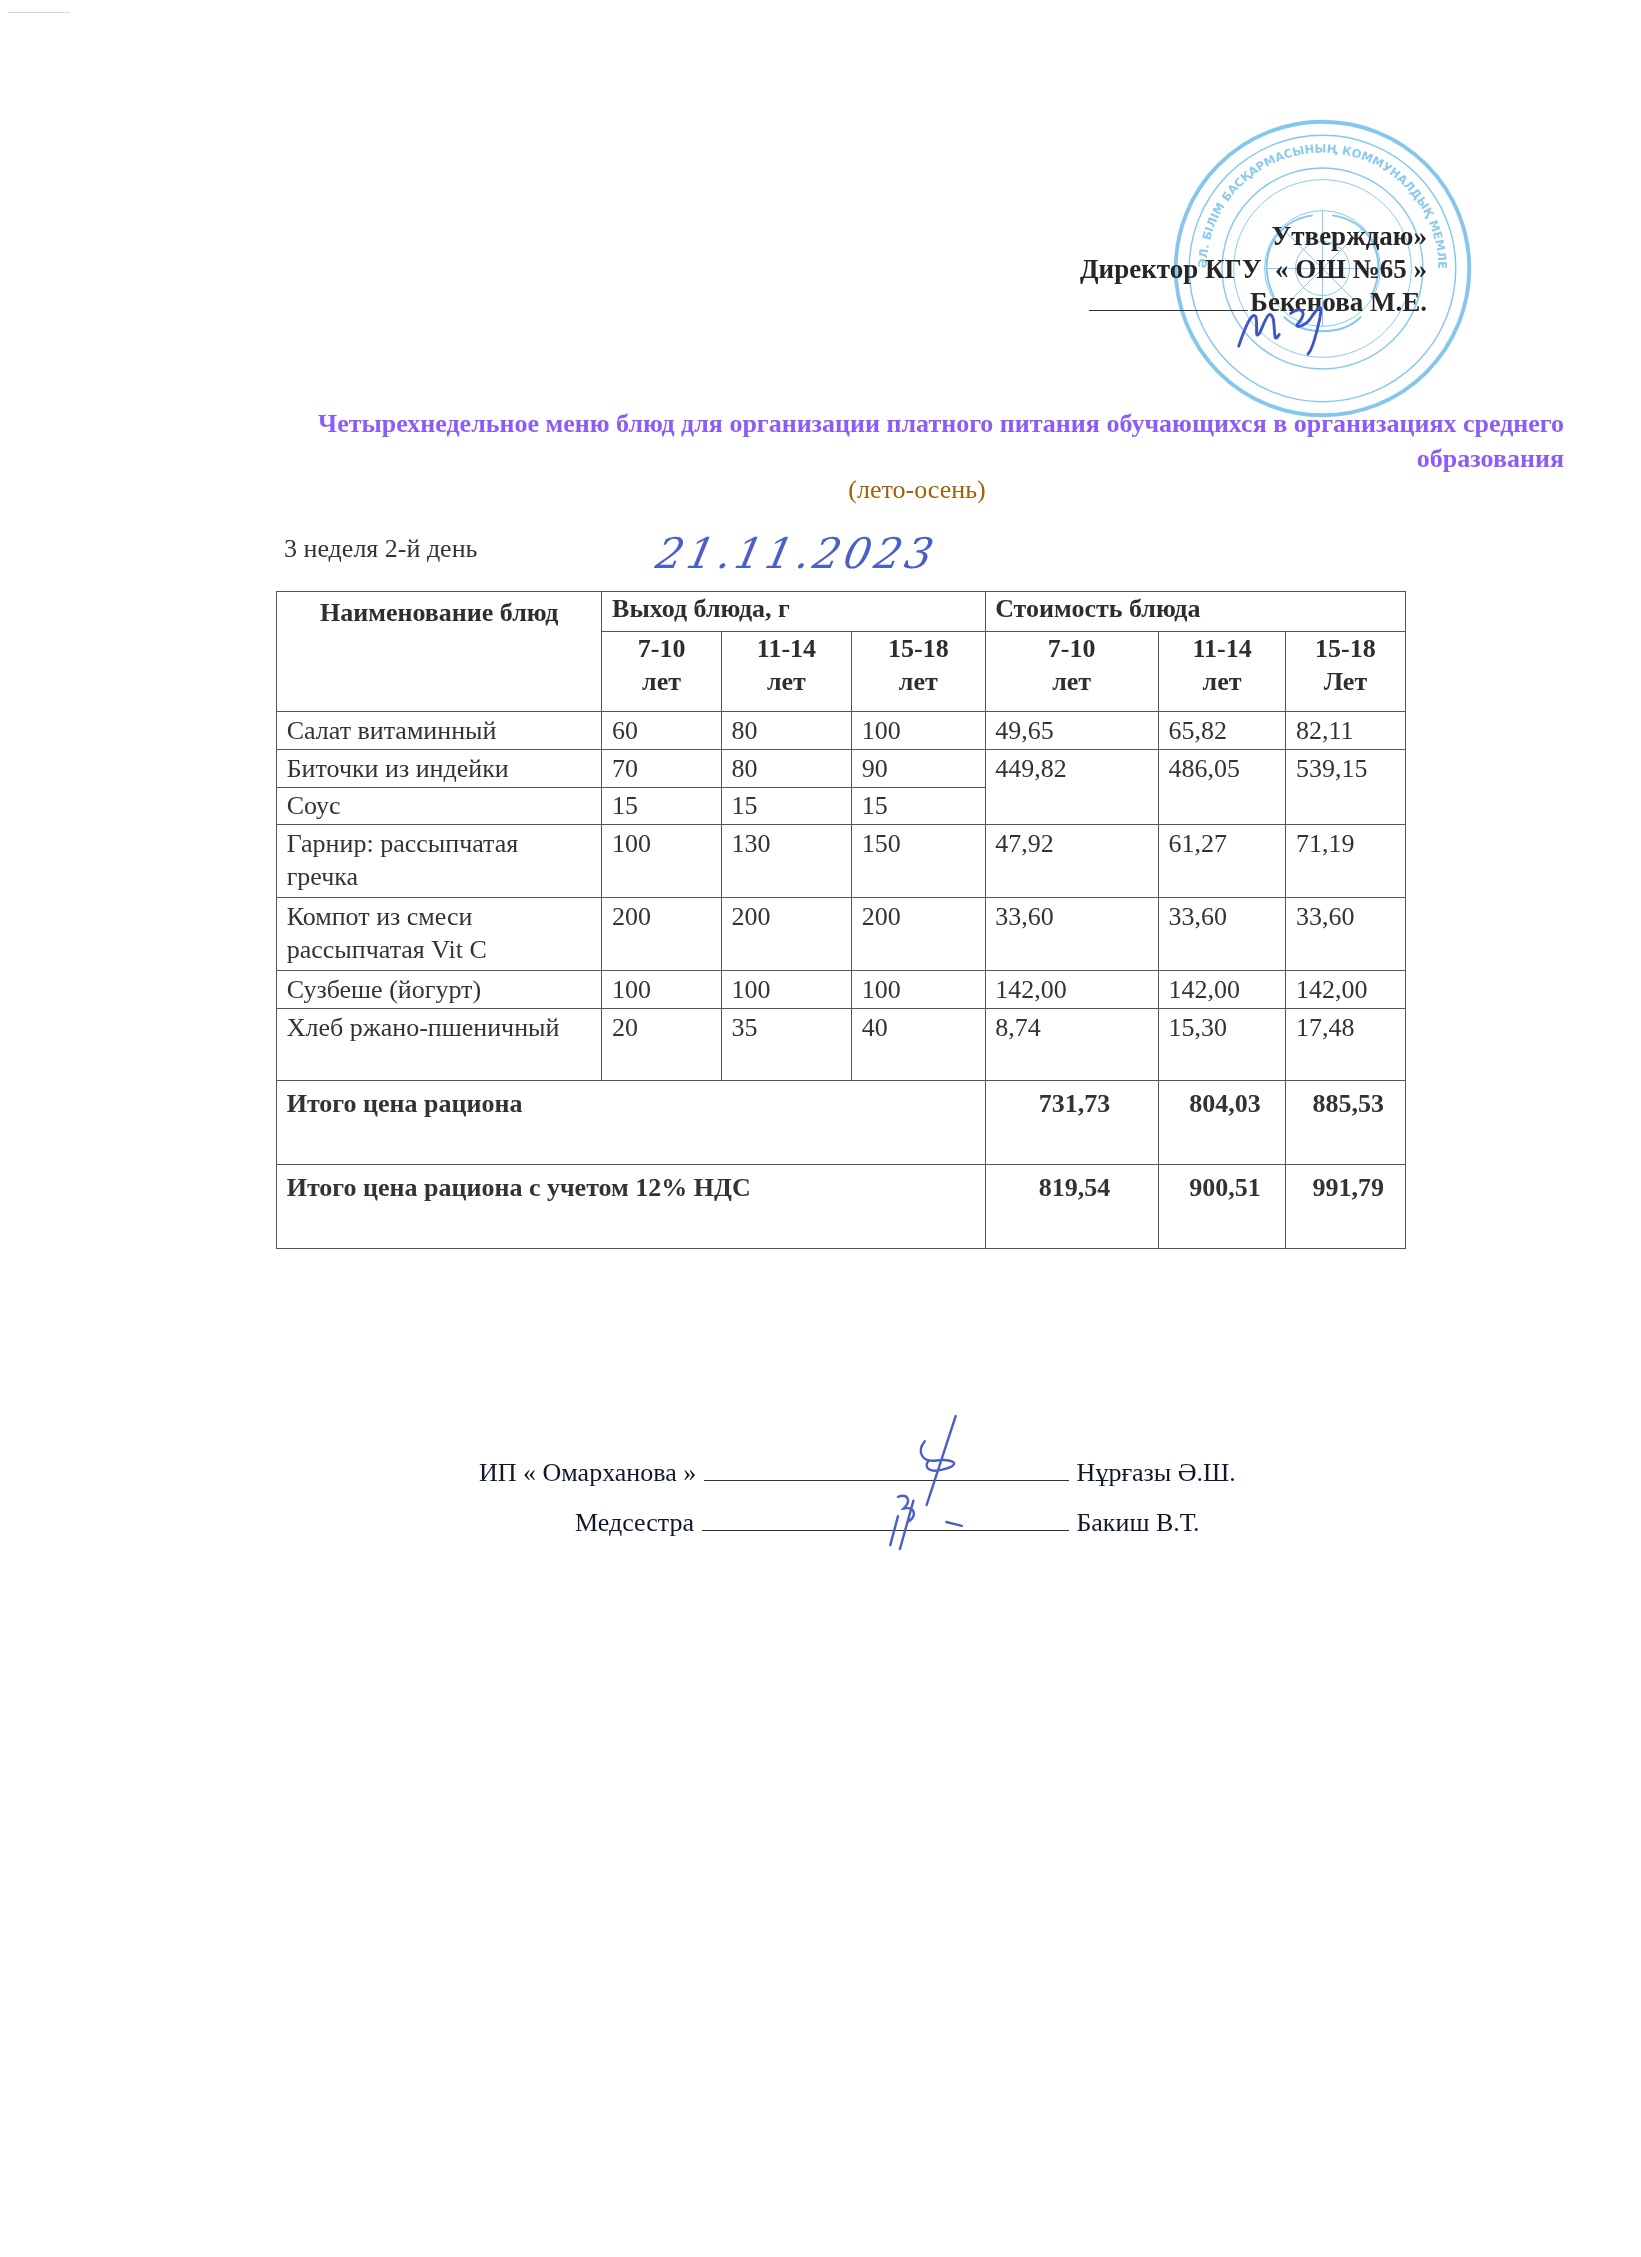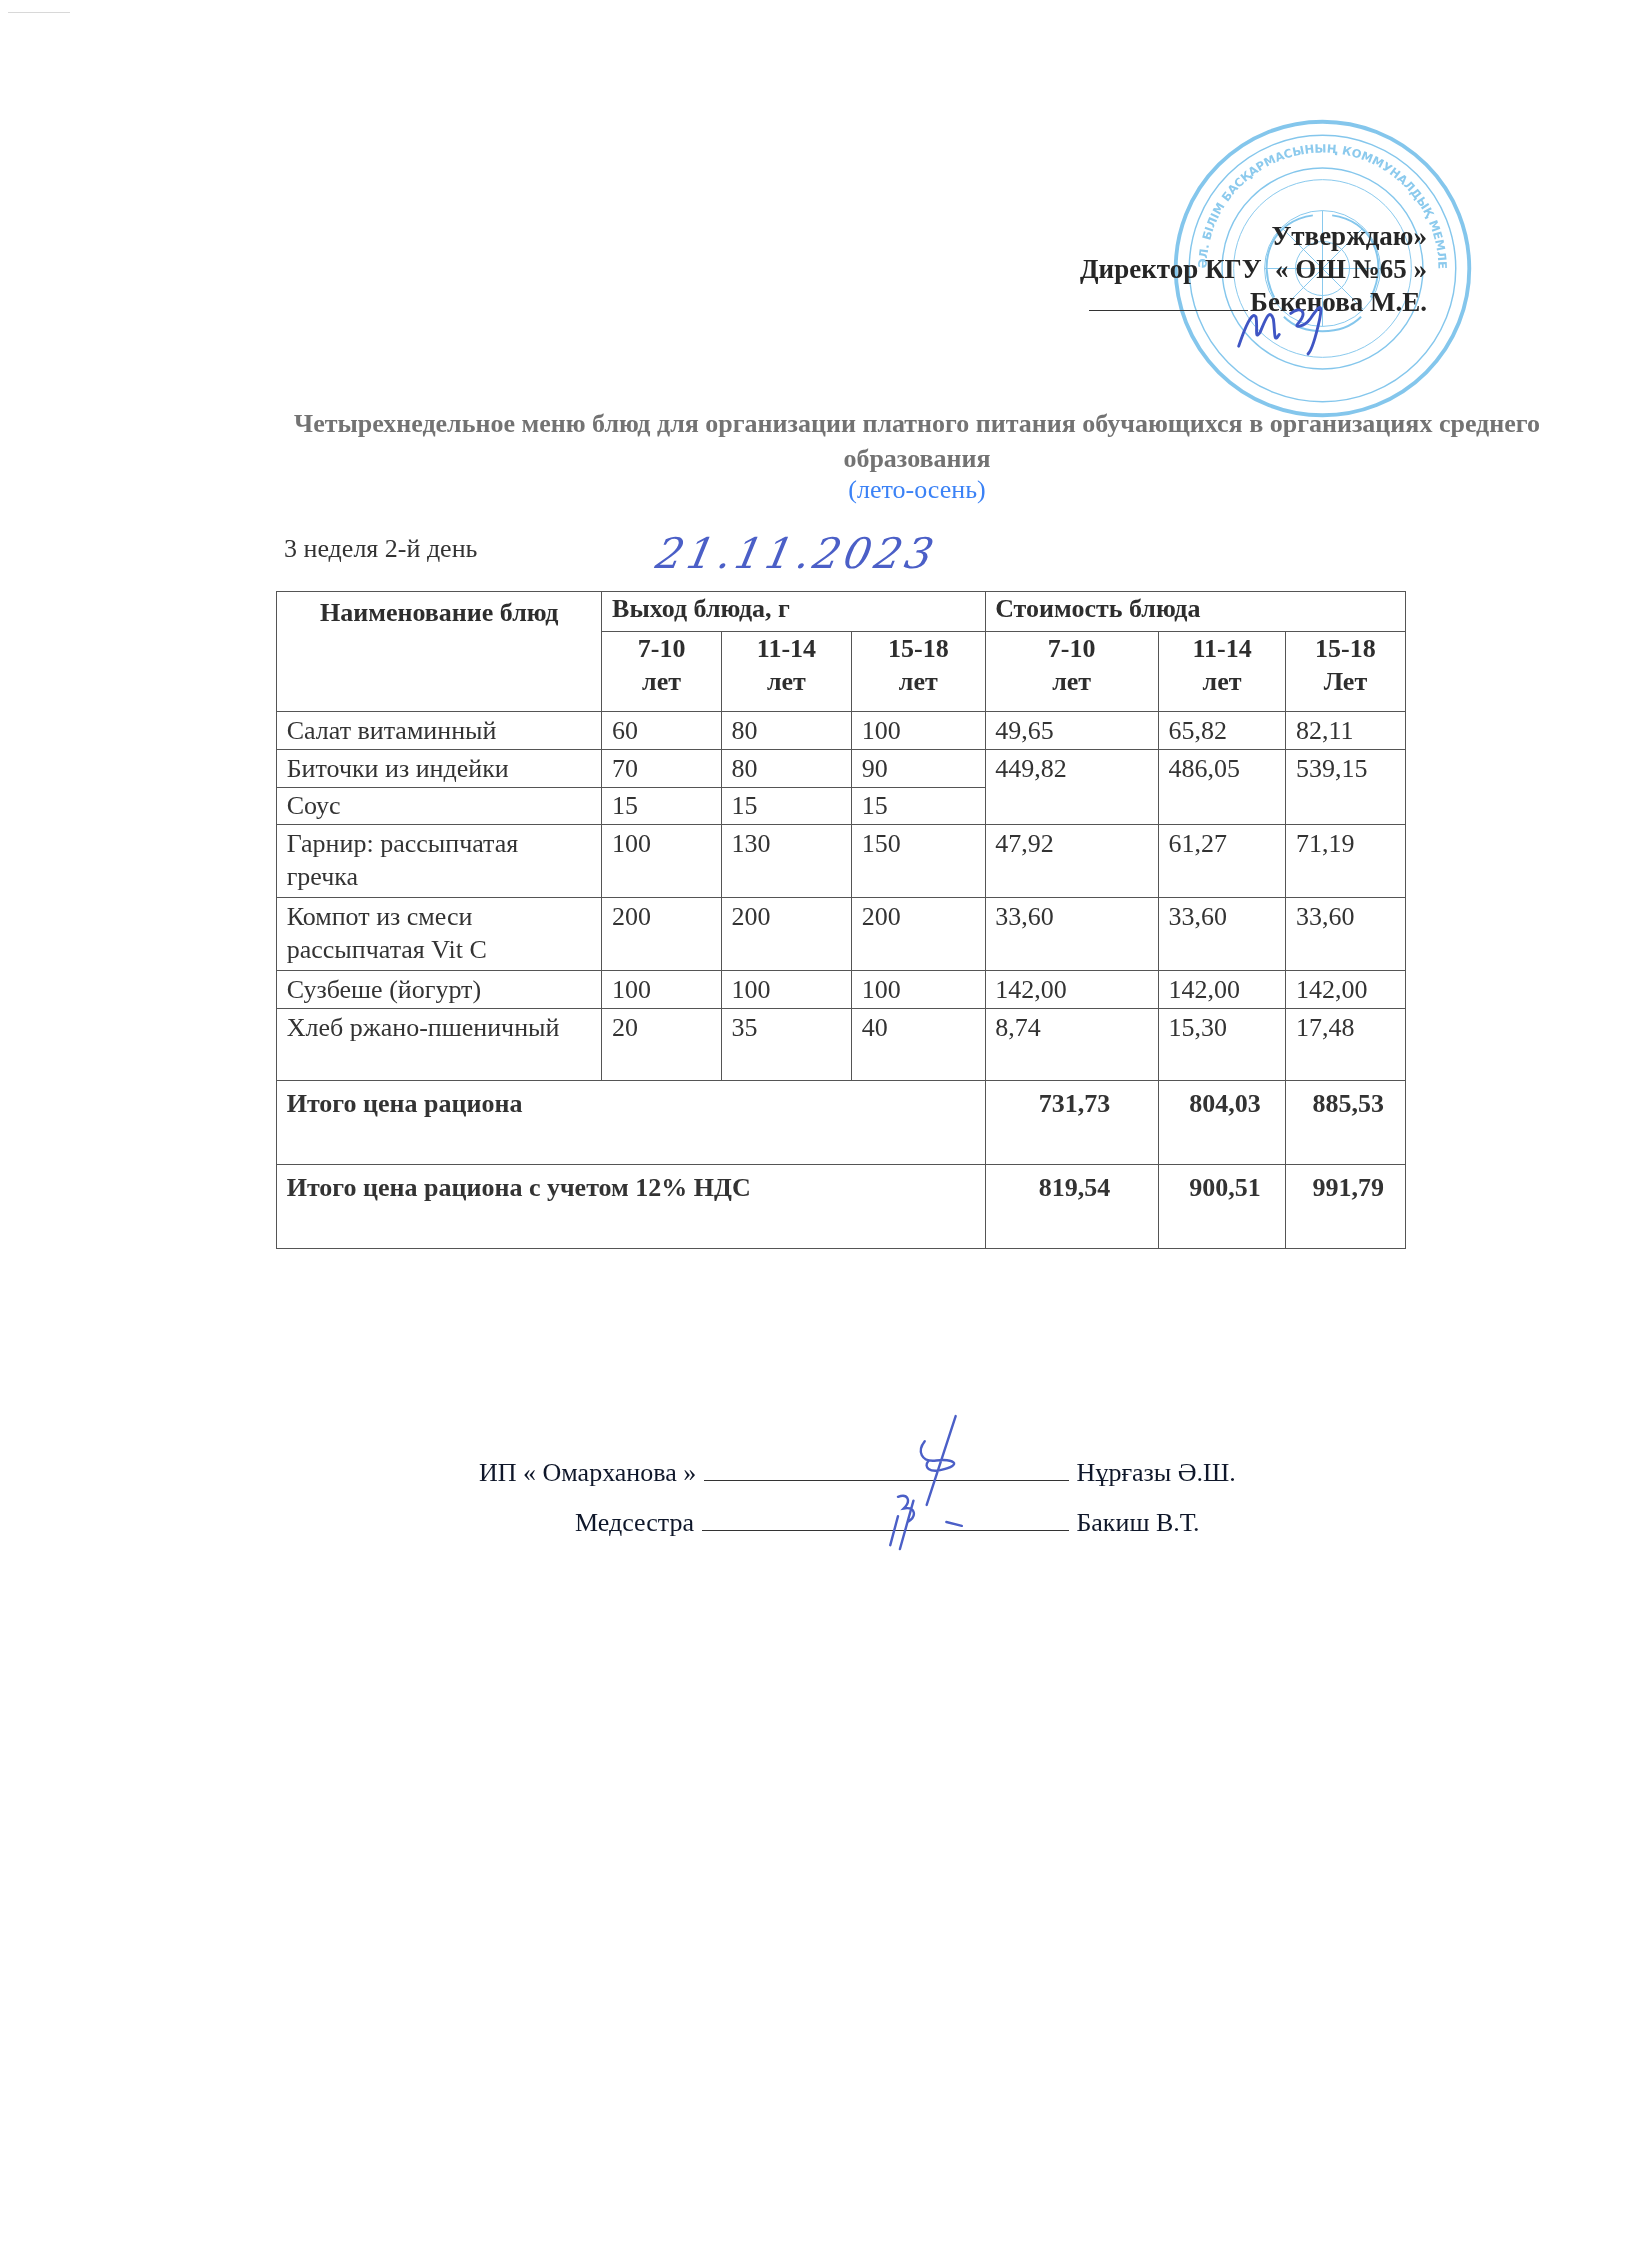--- a/index.html
+++ b/index.html
@@ -11,22 +11,22 @@
 
   
   .approval { position: absolute; right: 214px; top: 220px; text-align: right; font-weight: bold; font-size: 27px; line-height: 33px; color: #262626; }
   .approval .line { white-space: pre; text-align: right; }
   .approval .sig-line { display: inline-block; width: 159px; border-bottom: 1.9px solid #333; vertical-align: baseline; margin-right: 1.9px; }
 
   
   .stamp { position: absolute; left: 1168px; top: 114px; width: 309px; height: 309px; pointer-events: none; }
 
   
-  .title { position: absolute; left: 270px; width: 1294px; top: 406px; text-align: center; font-weight: bold; font-size: 26px; line-height: 35px; color: #737373; }
-  .subtitle { position: absolute; left: 270px; width: 1294px; top: 475px; text-align: center; font-size: 26px; color: #3b82f6; }
+  .title { position: absolute; left: 270px; width: 1294px; top: 406px; text-align: right; font-weight: bold; font-size: 26px; line-height: 35px; color: #8b5cf6; }
+  .subtitle { position: absolute; left: 270px; width: 1294px; top: 475px; text-align: center; font-size: 26px; color: #a16207; }
   .day { position: absolute; left: 284px; top: 534px; font-size: 26px; color: #333; }
   .date-hand { position: absolute; left: 657px; top: 529px; font-family: "DejaVu Serif", serif; font-style: italic; font-size: 42px; color: #4b5fc7; letter-spacing: 3.9px; transform: skewX(-12deg); }
 
   
   table.menu { position: absolute; left: 276px; top: 591px; border-collapse: collapse; font-size: 26px; color: #333; }
   table.menu td, table.menu th { border: 1.9px solid #555; padding: 0 9.7px; vertical-align: top; line-height: 33px; }
   table.menu th { font-weight: bold; color: #2e2e2e; }
   .h1 th { height: 39px; text-align: left; }
   .h1 th.name { text-align: center; padding-top: 3.9px; margin-left: 30px; }
   .h2 th { text-align: center; height: 79px; padding-top: 3.9px; }

